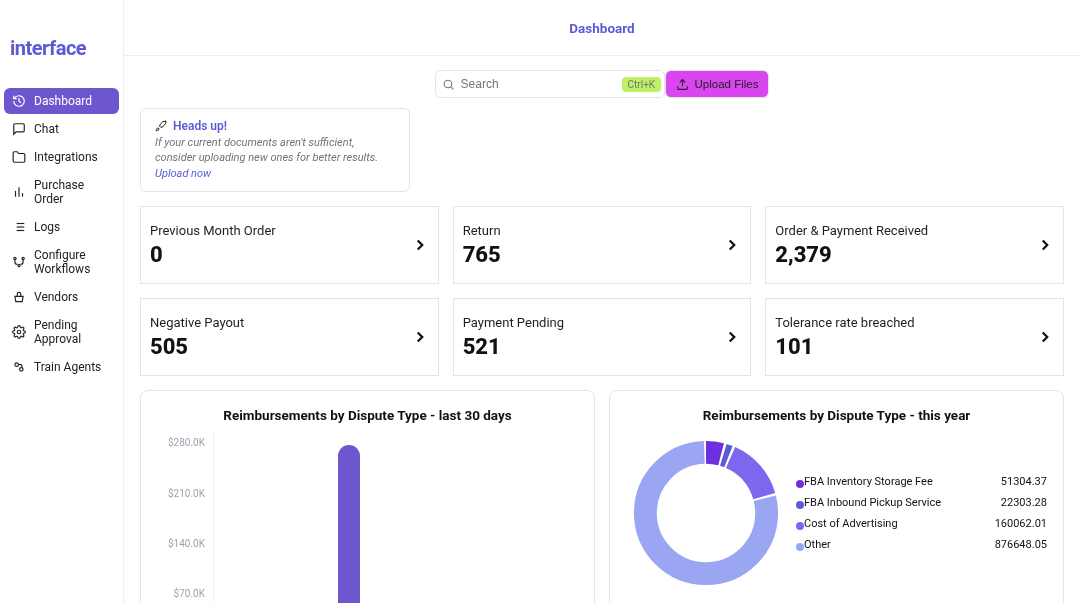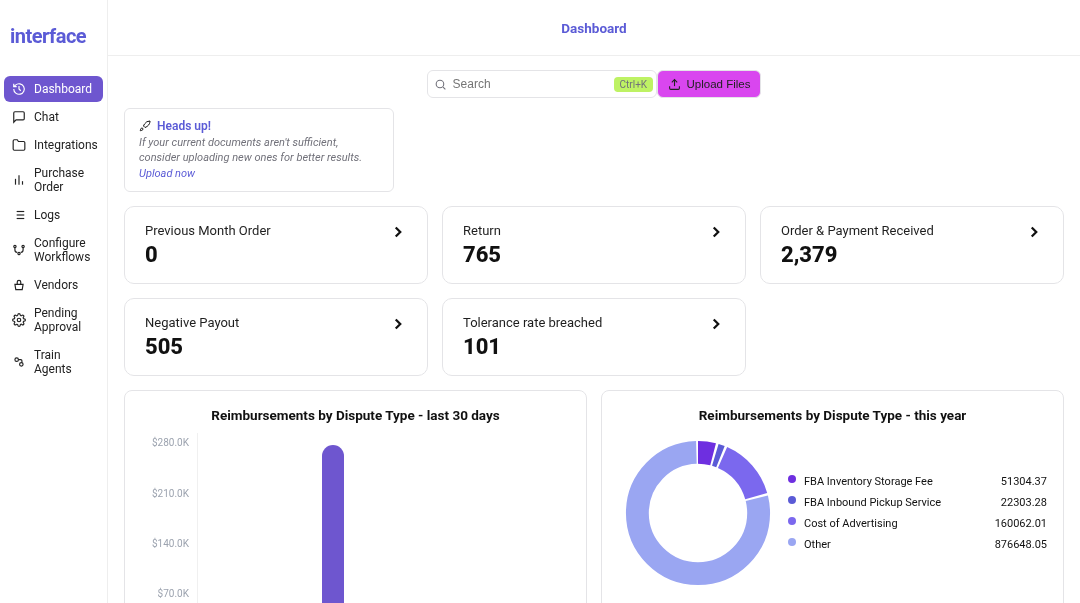--- a/index.html
+++ b/index.html
@@ -1,52 +1,52 @@
 <!DOCTYPE html>
 <html><head>
 <meta charset="utf-8">
 <style>
   * { box-sizing: border-box; margin: 0; padding: 0; }
   body { font-family: -apple-system, BlinkMacSystemFont, "Segoe UI", Roboto, sans-serif; background: #fff; color: #111; width: 1080px; height: 603px; overflow: hidden; }
   .app { display: flex; height: 100%; }
-  .sidebar { width: 108px; border-right: 1px solid #eee; padding: 24px 4px 0 4px; flex-shrink: 0; }
+  .sidebar { width: 124px; border-right: 1px solid #eee; padding: 36px 4px 0 4px; flex-shrink: 0; }
   .logo { font-size: 20px; font-weight: 700; color: #5b5bd6; padding-left: 6px; margin-bottom: 28px; letter-spacing: -0.5px; }
   .nav { list-style: none; }
   .nav li { display: flex; align-items: center; gap: 8px; padding: 6px 8px; border-radius: 6px; font-size: 12px; color: #222; cursor: pointer; margin-bottom: 2px; }
   .nav li.active { background: #6e56cf; color: #fff; }
   .nav li .icon { width: 14px; height: 14px; display: inline-flex; align-items: center; justify-content: center; flex-shrink:0; }
   .main { flex: 1; overflow: auto; }
   .topbar { height: 56px; border-bottom: 1px solid #eee; display: flex; align-items: center; justify-content: center; font-weight: 700; color: #5b5bd6; font-size: 13.5px; }
   .tools { display:flex; justify-content:center; align-items:center; padding:14px 0 10px; }
   .search { display:flex; align-items:center; border:1px solid #e4e4e7; border-radius:6px; width:230px; height:28px; padding:0 6px; gap:6px; }
   .search input { border:none; outline:none; flex:1; font-size:12px; color:#555; }
   .kbd { background:#bef264; border-radius:4px; font-size:10px; color:#71717a; padding:2px 6px; }
   .upload-btn { display:flex; align-items:center; gap:6px; border:1px solid #e4e4e7; border-radius:6px; height:28px; padding:8px 10px; font-size:11.5px; color:#222; background:#d946ef; cursor:pointer; }
   .content { padding: 0 16px 20px 16px; }
   .alert { border:1px solid #e4e4e7; border-radius:6px; padding:10px 14px; width: 270px; margin-bottom: 14px; }
   .alert-title { color:#5b5bd6; font-weight:600; font-size:12px; display:flex; align-items:center; gap:6px; }
   .alert-body { font-size:11px; color:#71717a; margin-top:2px; line-height:1.4;font-style:italic; }
   .alert-body a { color:#5b5bd6; text-decoration:none; }
   .cards { display:grid; grid-template-columns: repeat(3,1fr); gap:14px; margin-bottom:14px; }
-  .card { border:1px solid #e4e4e7; border-radius:10px; padding:16px 20px; display:flex; align-items:flex-start; justify-content:space-between; cursor:pointer; }
+  .card { border:1px solid #e4e4e7; border-radius:0; padding:16px 9px; display:flex; align-items:center; justify-content:space-between; cursor:pointer; }
   .card-label { font-size:13px; color:#1f1f1f; margin-bottom:4px; }
   .card-value { font-size:22px; font-weight:800; }
   .chev { width:18px; height:18px; display:flex; align-items:center; justify-content:center; }
   .charts { display:grid; grid-template-columns: 1fr 1fr; gap:14px; }
   .chart-card { border:1px solid #e4e4e7; border-radius:8px; padding:16px; }
   .chart-title { text-align:center; font-weight:700; font-size:13.5px; margin-bottom:10px; }
   .bar-area { display:flex; gap:8px; height:170px; }
   .ylabels { display:flex; flex-direction:column; justify-content:space-between; font-size:10px; color:#9ca3af; text-align:right; width:48px; padding:4px 0; }
   .plot { flex:1; position:relative; border-left:1px solid #f0f0f0; padding-left:20px; display:flex; align-items:flex-end; gap:30px; }
   .bar { width:22px; border-radius:14px 14px 0 0; }
   .donut-wrap { display:flex; align-items:center; justify-content:space-between; gap:10px; }
   .donut-svg { flex-shrink:0; }
   .legend { flex:1; font-size:11px; }
   .legend-row { display:flex; align-items:center; justify-content:space-between; padding:4px 0; }
-  .legend-left { display:flex; align-items:flex-start; gap:8px; }
+  .legend-left { display:flex; align-items:flex-end; }
   .dot { width:8px; height:8px; border-radius:50%; }
   .legend-val { color:#111; }
   svg { display:block; }
 </style>
 </head>
 <body>
 
 <div class="app">
   <aside class="sidebar">
     <div class="logo">interface</div>
@@ -215,20 +215,31 @@
     <div class="chev">
       <svg width="20" height="20" viewBox="0 0 24 24" fill="none" stroke="#111" stroke-width="3">
                 <polyline points="9 18 15 12 9 6"></polyline>
               </svg>
     </div>
           </div>
           <div class="card">
     <div>
       <div class="card-label">Negative Payout</div>
       <div class="card-value">505</div>
+    </div>
+    <div class="chev">
+      <svg width="20" height="20" viewBox="0 0 24 24" fill="none" stroke="#111" stroke-width="3">
+                <polyline points="9 18 15 12 9 6"></polyline>
+              </svg>
+    </div>
+          </div>
+          <div class="card">
+    <div>
+      <div class="card-label">Payment Pending</div>
+      <div class="card-value">521</div>
     </div>
     <div class="chev">
       <svg width="20" height="20" viewBox="0 0 24 24" fill="none" stroke="#111" stroke-width="3">
                 <polyline points="9 18 15 12 9 6"></polyline>
               </svg>
     </div>
           </div>
           <div class="card">
     <div>
       <div class="card-label">Tolerance rate breached</div>

